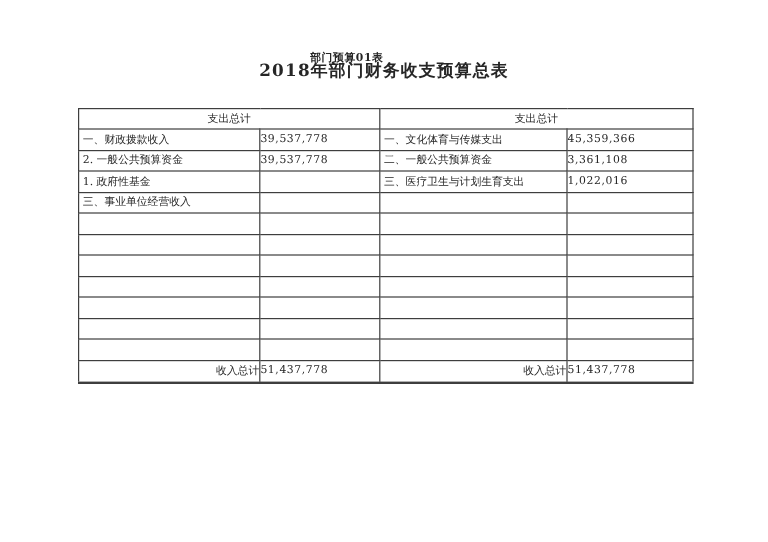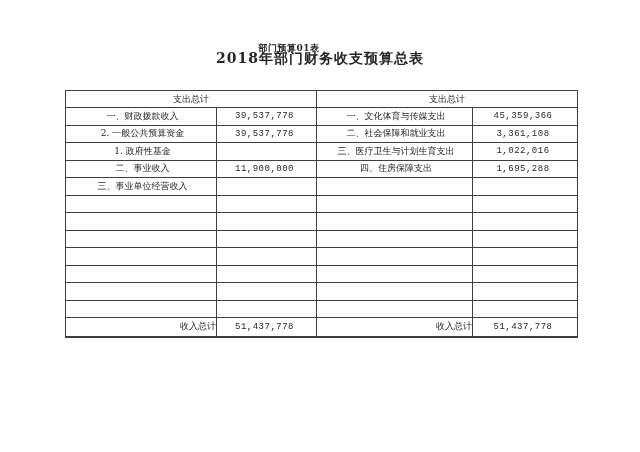--- a/index.html
+++ b/index.html
@@ -52,22 +52,22 @@
     border: 1px solid #3e3e3e;
     font-weight: normal;
     white-space: nowrap;
     overflow: hidden;
     vertical-align: middle;
   }
   .budget thead tr { height: 17px; }
   .budget thead th { text-align: center; }
   .budget tbody tr { height: 17.5px; }
   .budget tfoot tr { height: 19px; }
-  .cell.item { text-align: center; padding-left: 3px; }
-  .cell.num  { text-align: center; padding-right: 4px; letter-spacing: 0.5px; font-family: Liberation Mono, monospace; }
+  .cell.item { text-align: left; padding-left: 3px; }
+  .cell.num  { text-align: left; padding-right: 4px; letter-spacing: 0.5px; }
   .total-label { text-align: right; }
 </style>
 </head>
 <body>
 
 <div class="page">
 
   <div class="doc-ref">部门预算01表</div>
 
   <div class="title">2018年部门财务收支预算总表</div>
@@ -89,34 +89,28 @@
     <tbody>
         <tr>
           <td class="cell item">一、财政拨款收入</td>
           <td class="cell num">39,537,778</td>
           <td class="cell item">一、文化体育与传媒支出</td>
           <td class="cell num">45,359,366</td>
         </tr>
         <tr>
           <td class="cell item">2. 一般公共预算资金</td>
           <td class="cell num">39,537,778</td>
-          <td class="cell item">二、社会保障和就业支出</td>
+          <td class="cell item">二、一般公共预算资金</td>
           <td class="cell num">3,361,108</td>
         </tr>
         <tr>
           <td class="cell item">1. 政府性基金</td>
           <td class="cell num"></td>
           <td class="cell item">三、医疗卫生与计划生育支出</td>
           <td class="cell num">1,022,016</td>
-        </tr>
-        <tr>
-          <td class="cell item">二、事业收入</td>
-          <td class="cell num">11,900,000</td>
-          <td class="cell item">四、住房保障支出</td>
-          <td class="cell num">1,695,288</td>
         </tr>
         <tr>
           <td class="cell item">三、事业单位经营收入</td>
           <td class="cell num"></td>
           <td class="cell item"></td>
           <td class="cell num"></td>
         </tr>
         <tr>
           <td class="cell item"></td>
           <td class="cell num"></td>

